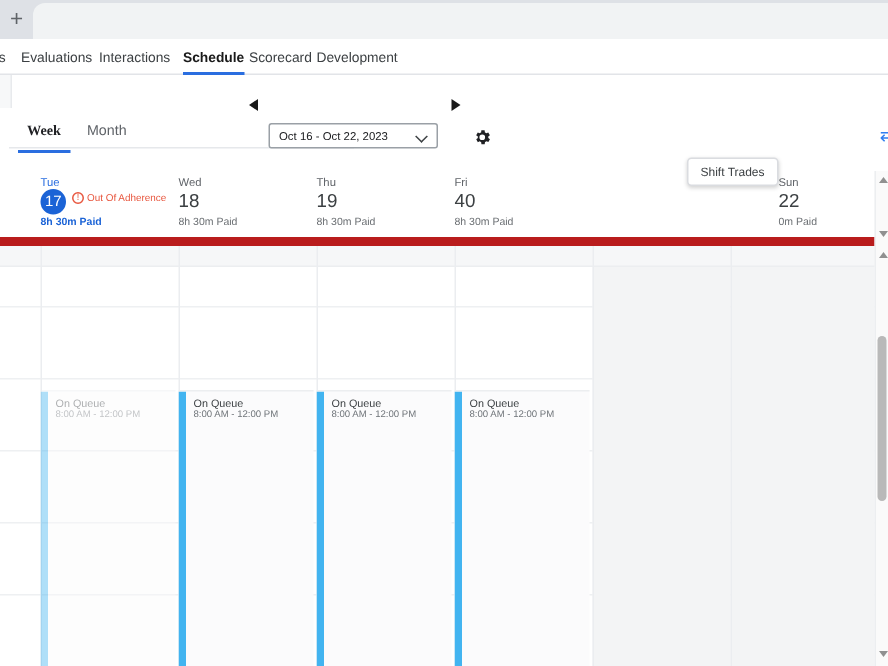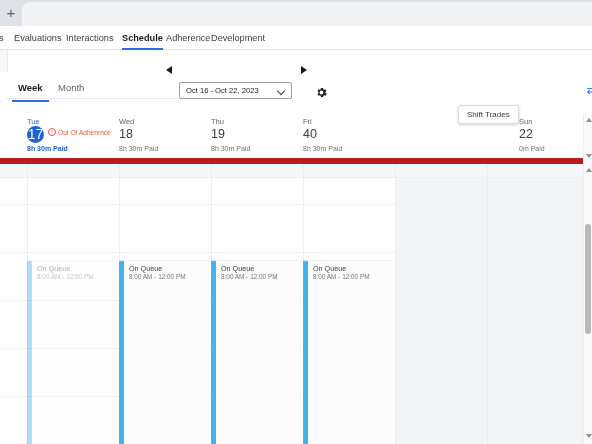--- a/index.html
+++ b/index.html
@@ -65,21 +65,21 @@
   
   .toolbar {
     position: absolute; top: 22px; left: 0; width: 592px; height: 42px;
     background: #ffffff;
   }
   .viewtabs { position: absolute; left: 6px; top: 8px; }
   .viewtab {
     position: absolute; top: 0; height: 20px; line-height: 16px;
     font-size: 9.5px; color: #5f6368; cursor: pointer; white-space: nowrap;
   }
-  .viewtab.active { color: #202124; font-weight: bold; }
+  .viewtab.active { color: #202124; font-weight: bold; font-family: Liberation Serif, serif; }
   .viewtab.active::after {
     content: ""; position: absolute; left: -6px; right: -6px; bottom: -2px;
     height: 2px; background: #2a6ee0;
   }
   .viewtab-underline {
     position: absolute; left: 6px; top: 26px; width: 230px; height: 1px;
     background: #e6e8eb;
   }
 
   .navbtn {
@@ -142,21 +142,21 @@
     font-size: 7.5px; color: #5f6368; white-space: nowrap;
   }
   .dow.today { color: #2a6ee0; }
   .dnum {
     position: absolute; top: 12px; left: 0;
     font-size: 12.5px; color: #3c4043; line-height: 16px;
   }
   .dnum.today {
     width: 17px; height: 17px; border-radius: 50%;
     background: #1b63d6; color: #fff;
-    font-size: 14px; line-height: 17px; text-align: center;
+    font-size: 10px; line-height: 17px; text-align: center;
     font-weight: normal;
   }
   .paid {
     position: absolute; top: 31px; left: 0;
     font-size: 7px; color: #6b6f73; white-space: nowrap;
   }
   .paid.today { color: #1b63d6; font-weight: bold; }
   .adherence {
     position: absolute; top: 14px; left: 21px;
     font-size: 6.6px; color: #e8573f; white-space: nowrap;
@@ -241,21 +241,21 @@
     <div class="tab-shape"></div>
     <div class="newtab-btn">+</div>
   </div>
   <div class="chrome-toolbar"></div>
 
   <div class="navtabs" id="navtabs">
       <div class="navtab" style="left: -6px;">es</div>
       <div class="navtab" style="left: 14px;">Evaluations</div>
       <div class="navtab" style="left: 66px;">Interactions</div>
       <div class="navtab active" style="left: 122px;">Schedule</div>
-      <div class="navtab" style="left: 166px;">Adherence</div>
+      <div class="navtab" style="left: 166px;">Scorecard</div>
       <div class="navtab" style="left: 211px;">Development</div>
     </div>
 
   <div class="page-body">
 
     <div class="left-rail">
       <div class="rail-seg" style="top:22px;height:42px;"></div>
       <div class="rail-seg" style="top:64px;height:50px;"></div>
     </div>
 

